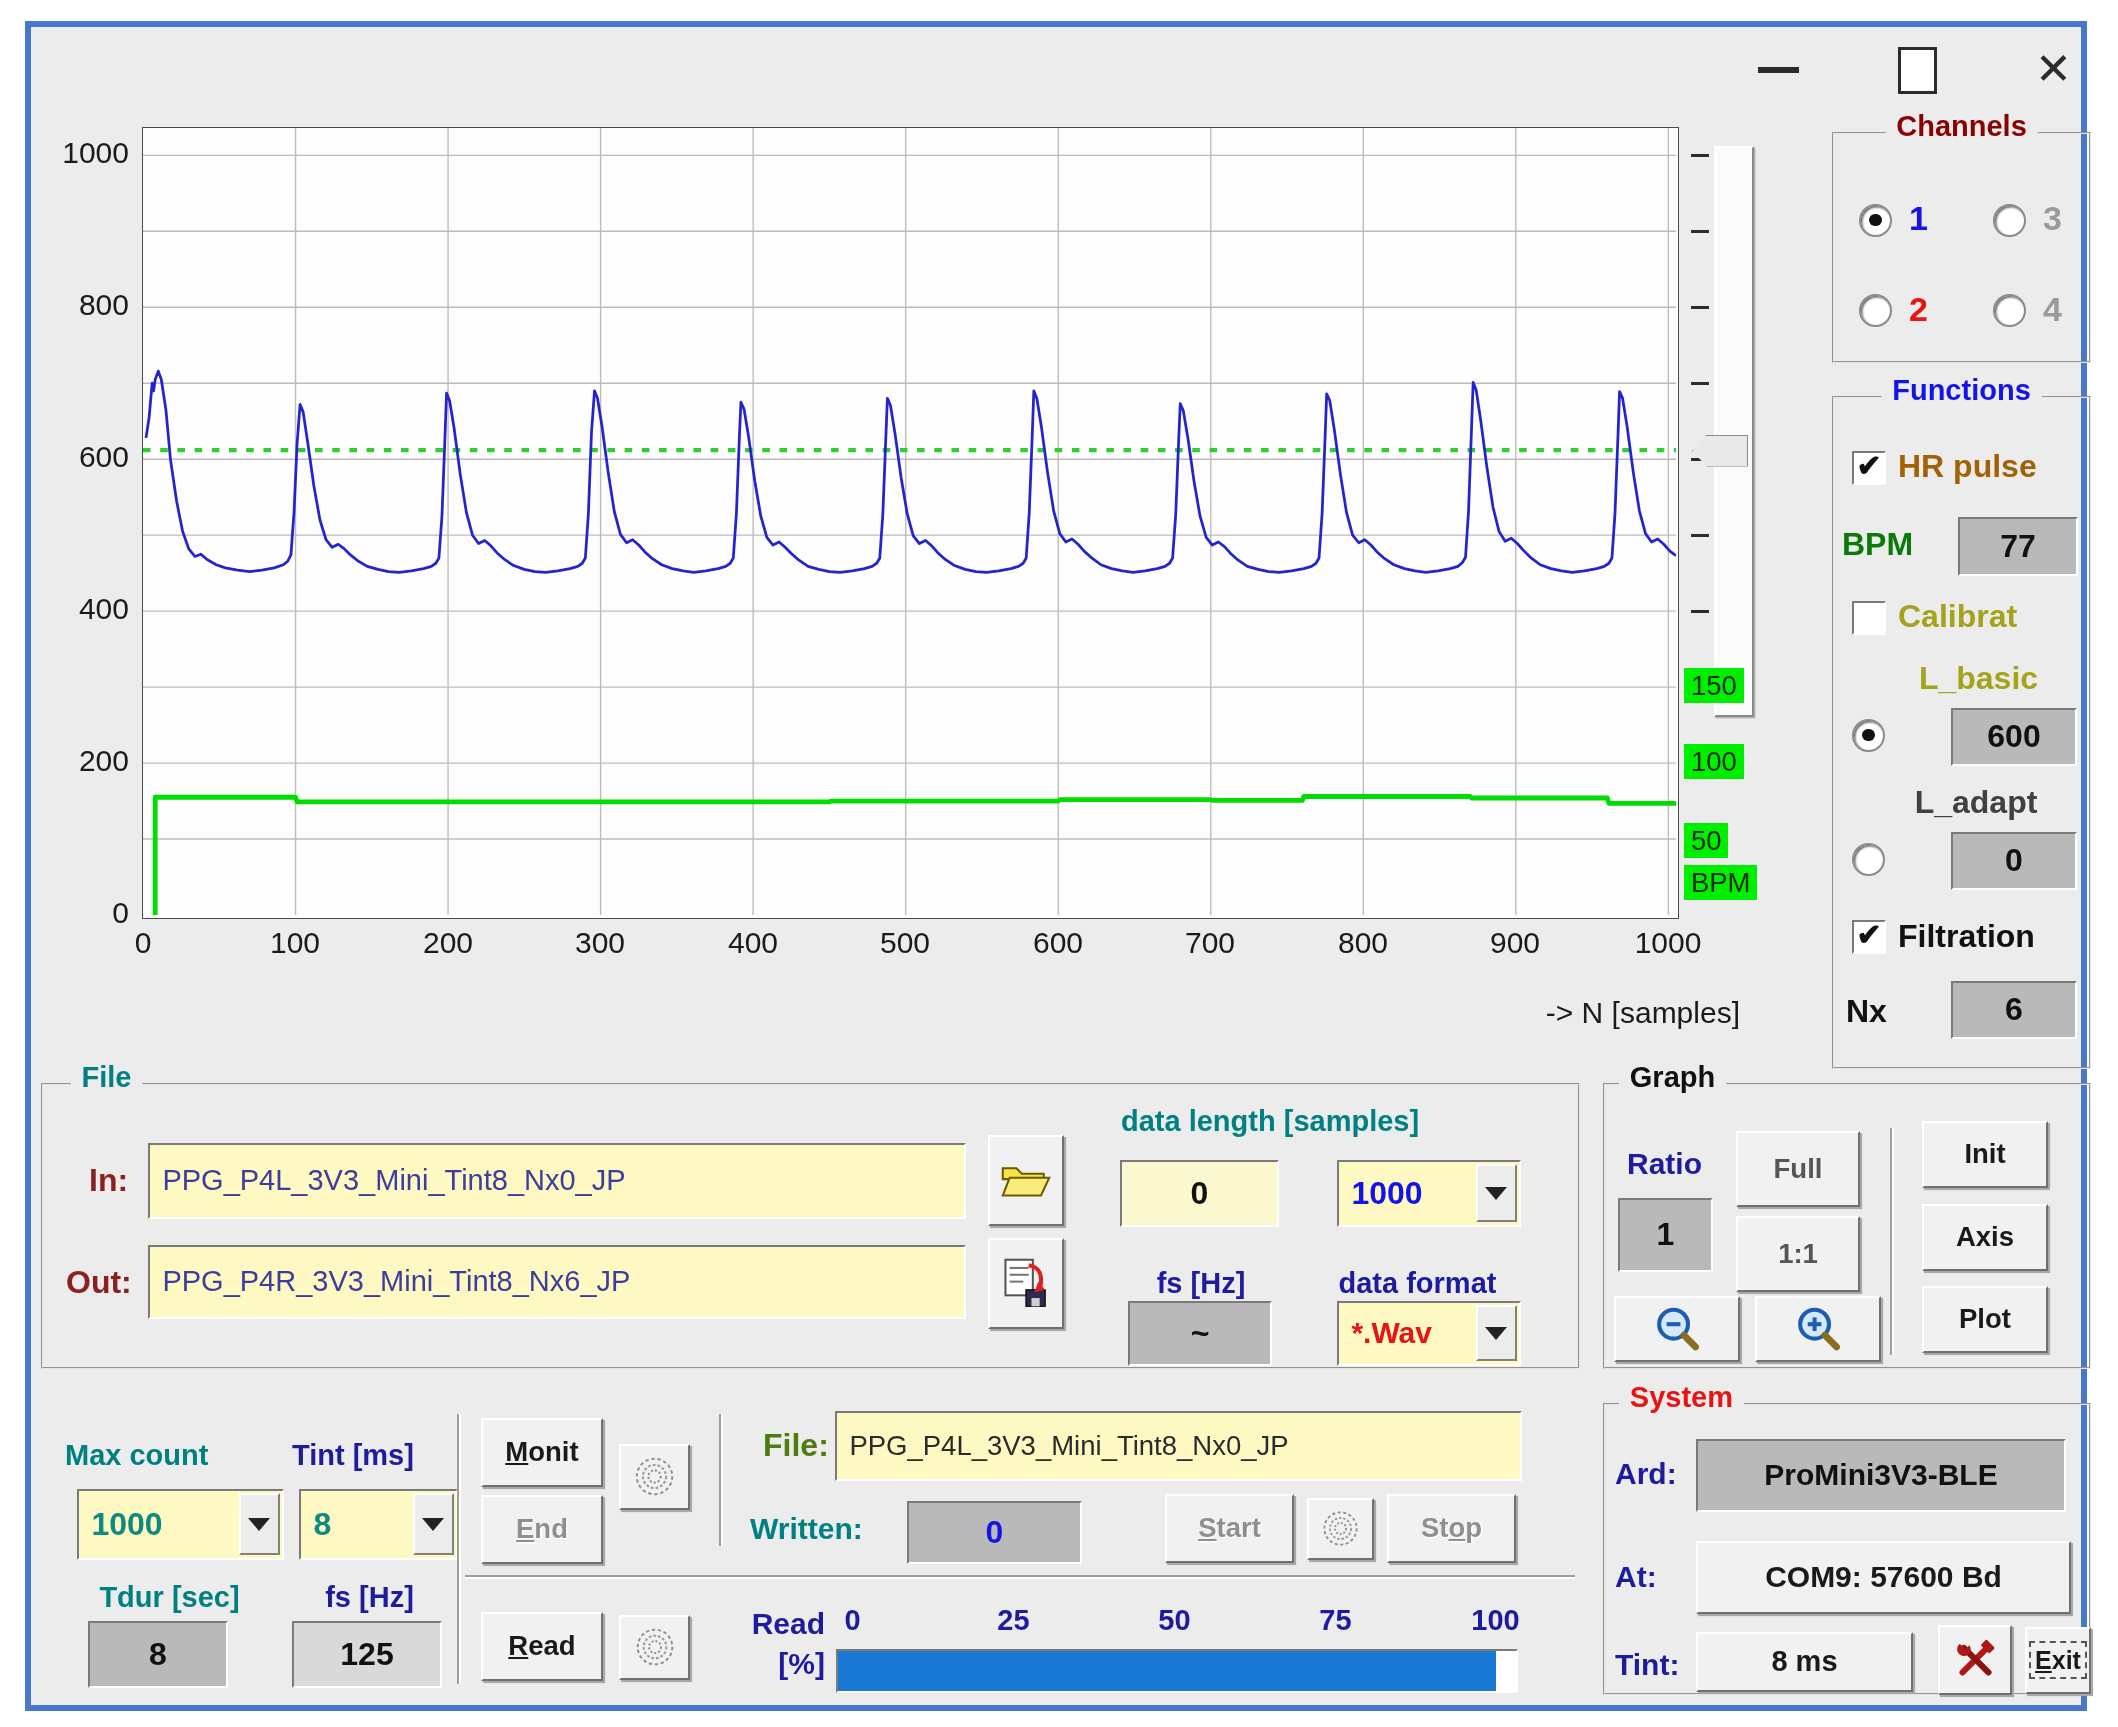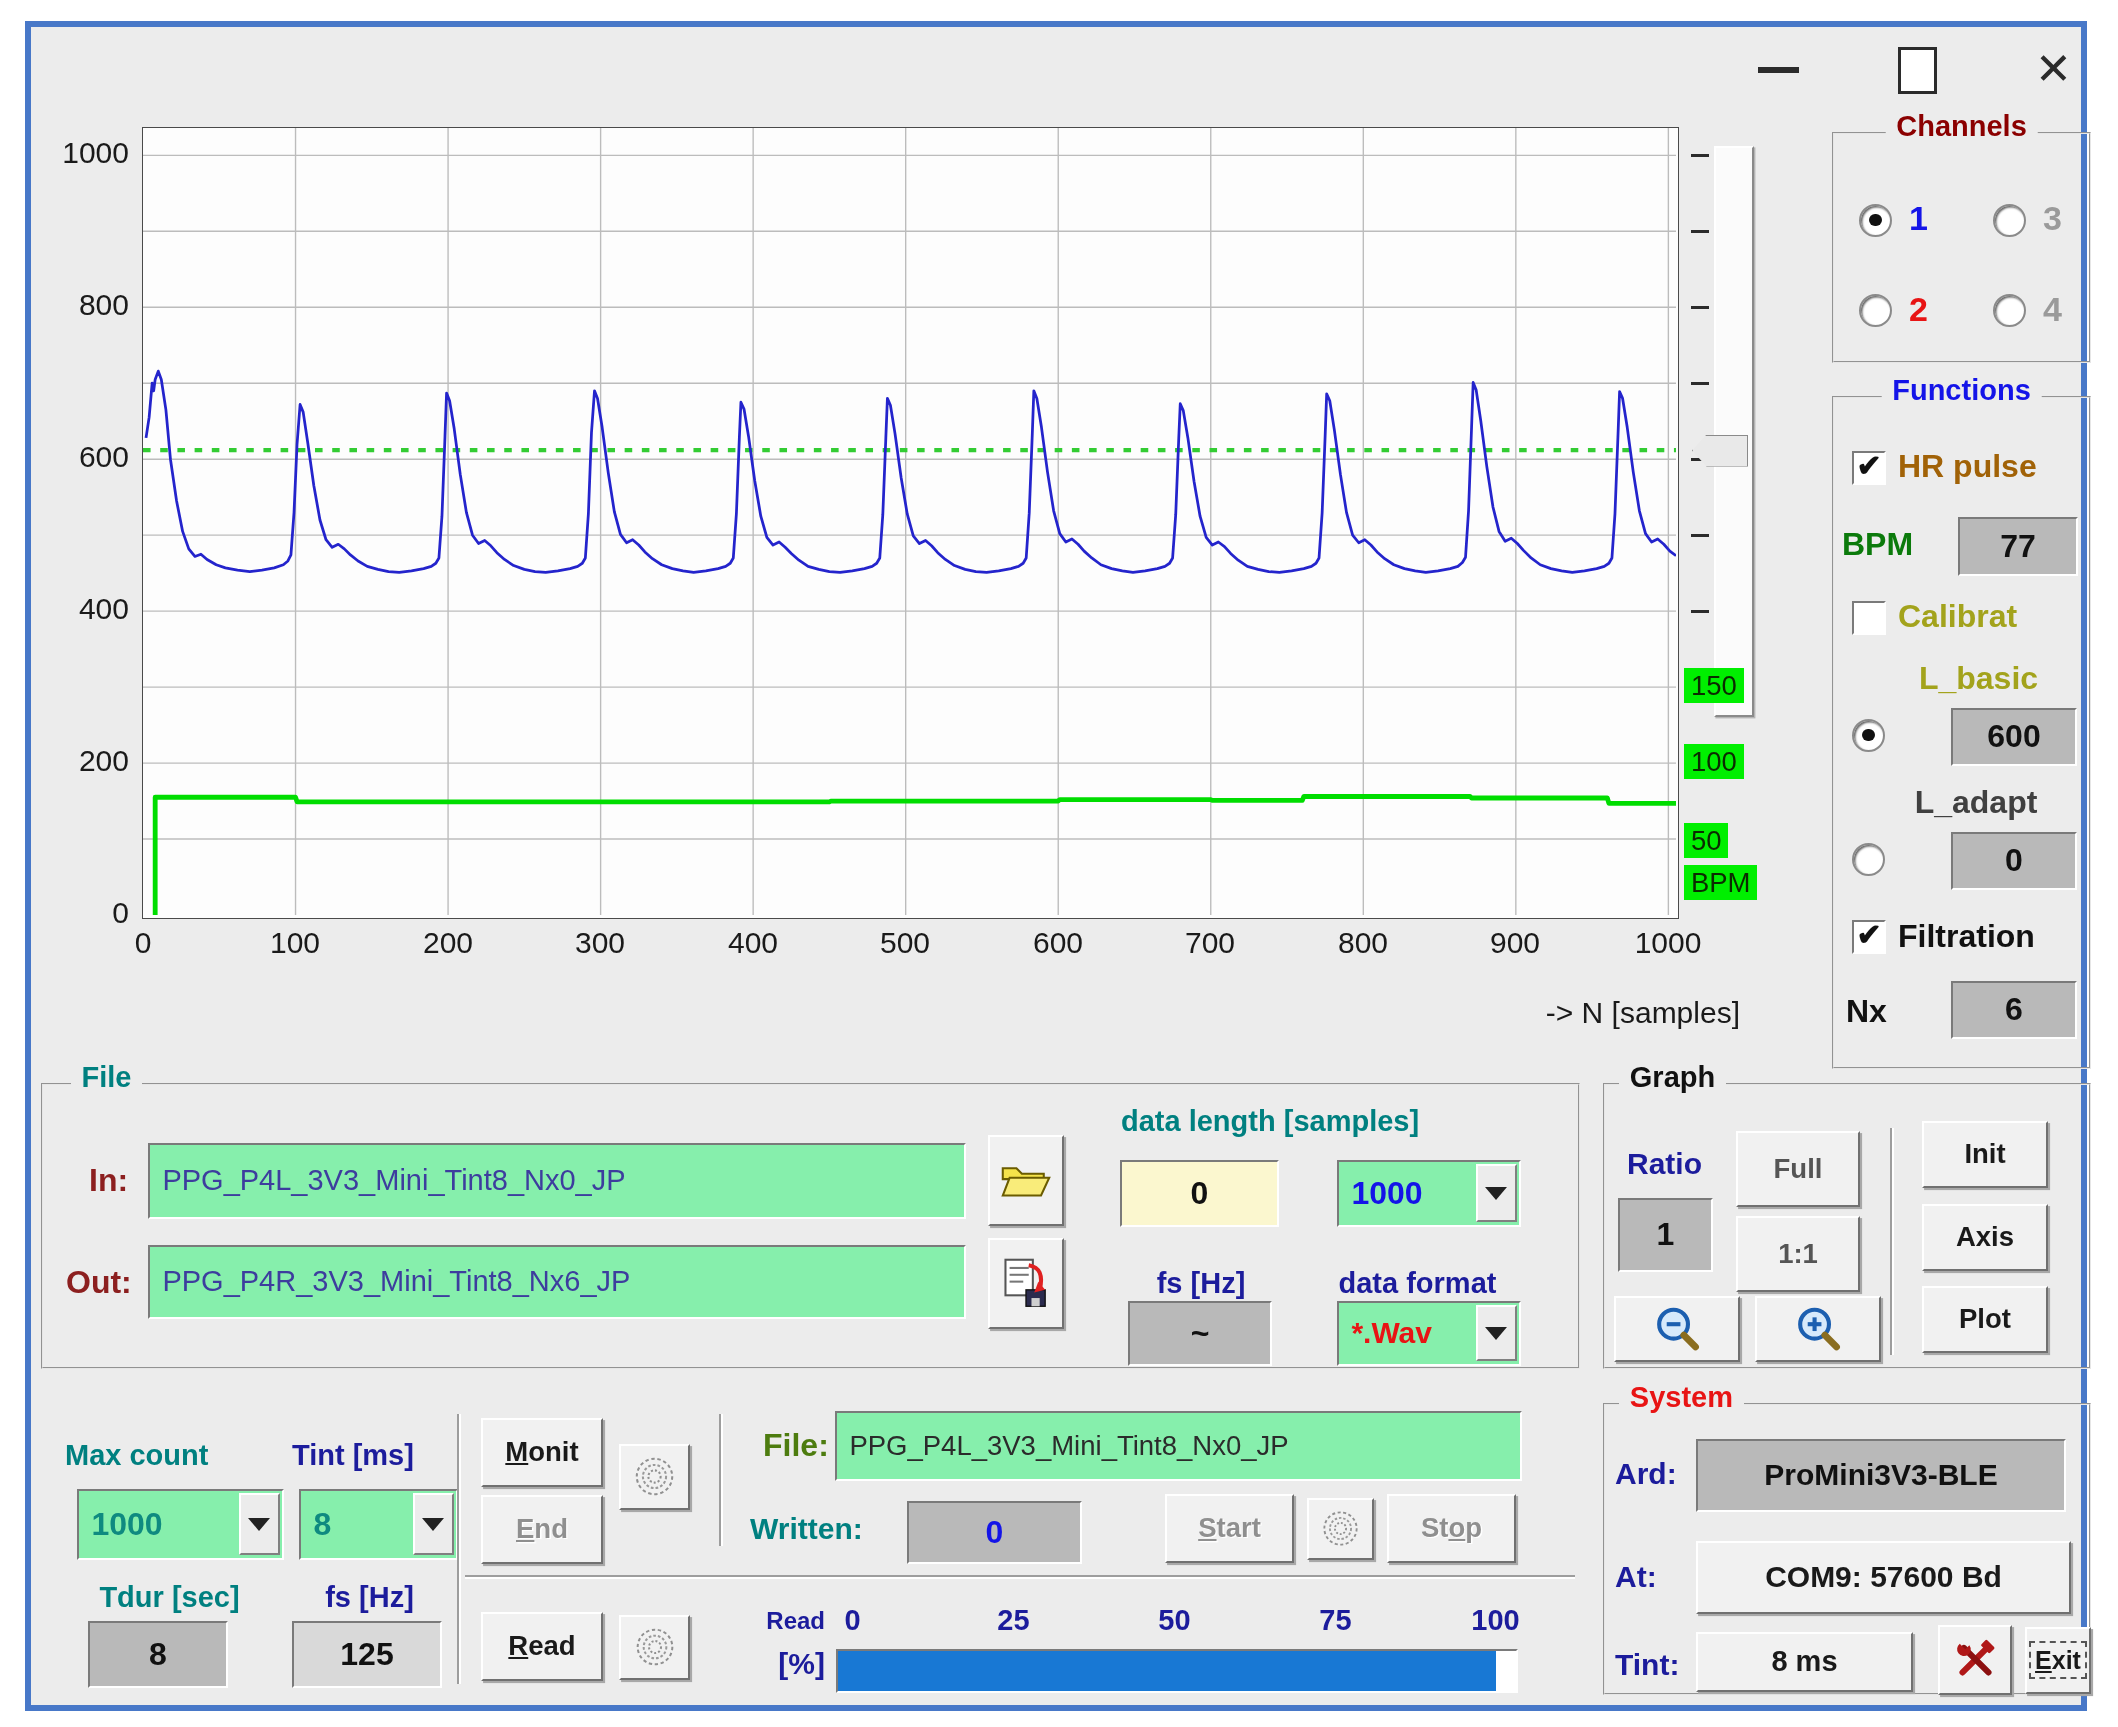--- a/index.html
+++ b/index.html
@@ -8,21 +8,21 @@
   .layer{position:absolute;left:-31px;top:-27px;width:2119px;height:1728px;}
   .titlebar{position:absolute;left:31px;top:27px;width:2050px;height:87px;background:#ffffff;}
   .title-text{position:absolute;left:96px;top:0;height:87px;display:flex;align-items:center;font-size:30px;color:#1c1c1c;white-space:nowrap;}
   .abs{position:absolute;}
   .flexc{display:flex;align-items:center;justify-content:center;}
   .group{position:absolute;border:2.8px groove #e6e6e6;}
   .gtitle{position:absolute;top:-23.4px;background:#ececec;padding:0 11px;font-size:29px;font-weight:bold;white-space:nowrap;}
   .btn{position:absolute;background:#f1f1f1;border-top:2.8px solid #ffffff;border-left:2.8px solid #ffffff;border-right:2.8px solid #707070;border-bottom:2.8px solid #707070;box-shadow:2.1px 2.1px 0 #a8a8a8;display:flex;align-items:center;justify-content:center;font-size:27.5px;font-weight:600;color:#1a1a1a;cursor:pointer;}
   .btn.disabled{color:#8f8f8f;text-shadow:1.4px 1.4px 0 #ffffff;cursor:default;}
   .sunk{position:absolute;background:#b9b9b9;border-top:2.8px solid #7a7a7a;border-left:2.8px solid #7a7a7a;border-right:2.8px solid #ffffff;border-bottom:2.8px solid #ffffff;display:flex;align-items:center;justify-content:center;font-weight:bold;font-size:32px;color:#111;}
-  .tb{position:absolute;background:#86efac;border-top:2.8px solid #7a7a7a;border-left:2.8px solid #7a7a7a;border-right:2.8px solid #ffffff;border-bottom:2.8px solid #ffffff;display:flex;align-items:center;font-size:29px;color:#3d3d9e;padding-left:12.4px;white-space:nowrap;overflow:hidden;}
+  .tb{position:absolute;background:#fef9c3;border-top:2.8px solid #7a7a7a;border-left:2.8px solid #7a7a7a;border-right:2.8px solid #ffffff;border-bottom:2.8px solid #ffffff;display:flex;align-items:center;font-size:29px;color:#3d3d9e;padding-left:12.4px;white-space:nowrap;overflow:hidden;}
   .combo{padding-right:41px;font-weight:bold;}
   .cbtn{position:absolute;top:2.8px;right:2.8px;bottom:2.8px;width:37px;background:#ececec;border-top:2.1px solid #fff;border-left:2.1px solid #fff;border-right:2.1px solid #808080;border-bottom:2.1px solid #808080;display:flex;align-items:center;justify-content:center;cursor:pointer;}
   .arrow-down{width:0;height:0;border-left:11px solid transparent;border-right:11px solid transparent;border-top:13.8px solid #222;}
   .lbl{position:absolute;font-weight:bold;white-space:nowrap;}
   .checkbox{position:absolute;width:30px;height:30px;background:#fff;border-top:2.8px solid #7a7a7a;border-left:2.8px solid #7a7a7a;border-right:2.8px solid #fff;border-bottom:2.8px solid #fff;display:flex;align-items:center;justify-content:center;cursor:pointer;}
   .checkbox .mark{font-size:30px;font-weight:bold;color:#111;line-height:1;margin-top:-4.1px;}
   .radio{position:absolute;width:29px;height:29px;border-radius:50%;background:#fff;border:2.8px solid #8a8a8a;box-shadow:inset 1.4px 1.4px 2.1px #666;display:flex;align-items:center;justify-content:center;cursor:pointer;}
   .radio .dot{width:12.4px;height:12.4px;border-radius:50%;background:#111;}
   .vdiv{position:absolute;width:0;border-left:2.1px solid #9d9d9d;border-right:2.1px solid #ffffff;}
   .hdiv{position:absolute;height:0;border-top:2.1px solid #9d9d9d;border-bottom:2.1px solid #ffffff;}
@@ -271,21 +271,21 @@
   <div class="btn disabled" style="left:1387px;top:1494px;width:125px;height:65px;">St<u>o</u>p</div>
   <div class="hdiv" style="left:465px;top:1575px;width:1110px;"></div>
   <div class="btn" style="left:481px;top:1612px;width:118px;height:65px;"><u>R</u>ead</div>
   <div class="btn" style="left:619px;top:1615px;width:67px;height:61px;">
     <svg width="44" height="44" viewBox="0 0 66 66">
       <circle cx="33" cy="33" r="26" fill="none" stroke="#909090" stroke-width="3" stroke-dasharray="5 4"></circle>
       <circle cx="33" cy="33" r="17" fill="none" stroke="#9a9a9a" stroke-width="3" stroke-dasharray="4 3"></circle>
       <circle cx="33" cy="33" r="9" fill="none" stroke="#909090" stroke-width="3" stroke-dasharray="3 3"></circle>
     </svg>
   </div>
-  <div class="lbl" style="left:715px;top:1607px;width:110px;text-align:right;font-size:24px;color:#1c1c9c;">Read</div>
+  <div class="lbl" style="left:715px;top:1607px;width:110px;text-align:right;font-size:30px;color:#1c1c9c;">Read</div>
   <div class="lbl" style="left:715px;top:1647px;width:110px;text-align:right;font-size:30px;color:#1c1c9c;">[%]</div>
   <div id="scale-nums">
           <div class="scale-num" style="left: 808px; top: 1604px;">0</div>
           <div class="scale-num" style="left: 969px; top: 1604px;">25</div>
           <div class="scale-num" style="left: 1130px; top: 1604px;">50</div>
           <div class="scale-num" style="left: 1291px; top: 1604px;">75</div>
           <div class="scale-num" style="left: 1451px; top: 1604px;">100</div>
         </div>
   <div class="pbar">
           <div class="pfill" id="pfill" style="width: 97%;"></div>

